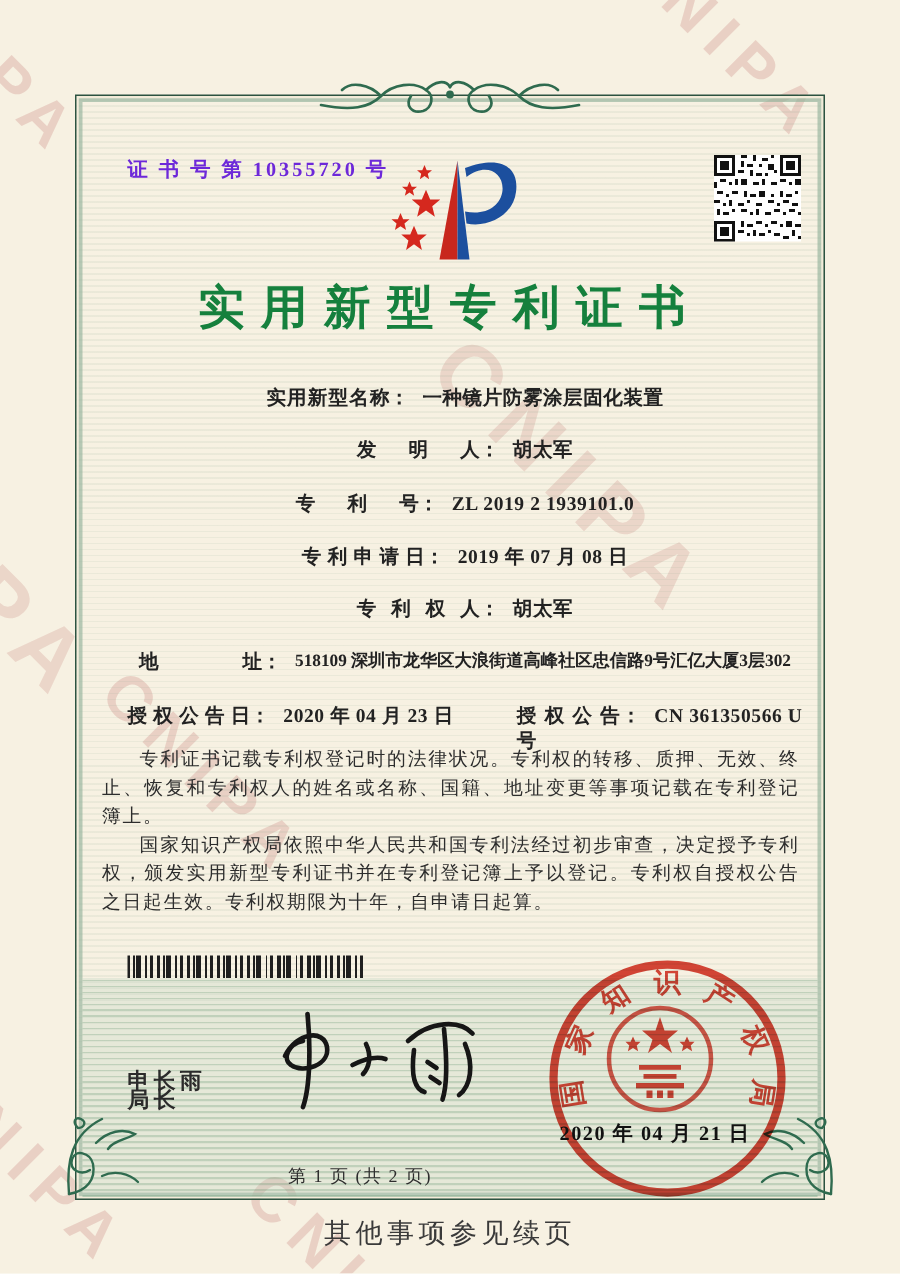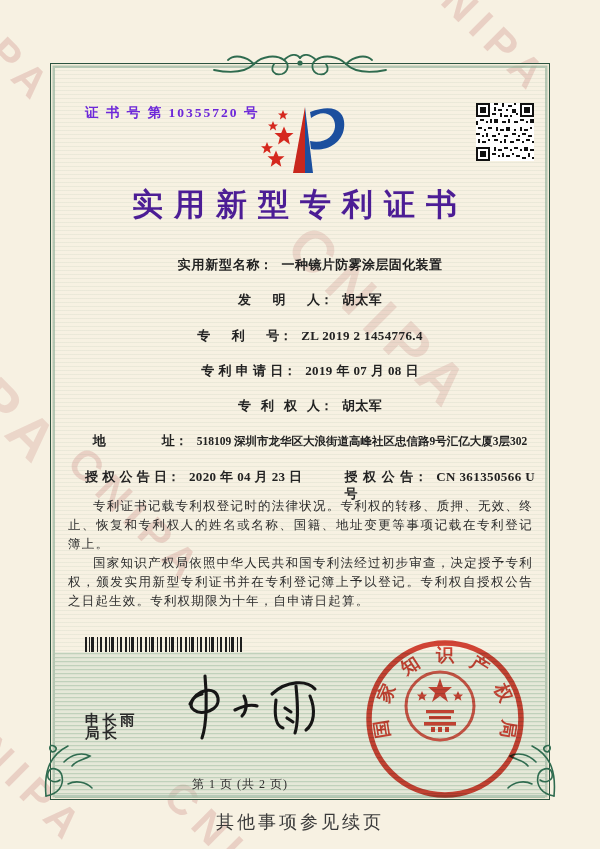--- a/index.html
+++ b/index.html
@@ -36,21 +36,21 @@
   
   .cert-no {
     position:absolute; left:85px; top:104px; z-index:4;
     font-size:13.5px; letter-spacing:2px; color:#6d28d9; font-weight:600;
   }
   .logo { position:absolute; left:253px; top:101px; z-index:4; }
   .qr { position:absolute; left:474px; top:103px; z-index:4; }
   .title {
     position:absolute; left:0; top:184px; width:600px; z-index:4;
     text-align:center; font-size:31px; font-weight:700;
-    letter-spacing:11px; color:#4c1d95;
+    letter-spacing:11px; color:#15803d;
   }
   
   .fields { position:absolute; left:85px; top:256px; width:450px; z-index:4; }
   .field-row { height:35.3px; display:flex; align-items:flex-start; line-height:17px;justify-content:center; }
   .f-label {
     display:inline-block; width:82px; font-size:13px; font-weight:700; color:#222;
     text-align:justify; text-align-last:justify;
   }
   .f-colon { font-size:13px; font-weight:700; color:#222; }
   .f-value { font-size:13px; font-weight:600; color:#222; margin-left:9px; letter-spacing:0.4px; white-space:nowrap; }
@@ -258,21 +258,21 @@
       <span class="f-value">一种镜片防雾涂层固化装置</span>
     </div>
     <div class="field-row">
       <span class="f-label">发明人</span>
         <span class="f-colon">：</span>
       <span class="f-value">胡太军</span>
     </div>
     <div class="field-row">
       <span class="f-label">专利号</span>
         <span class="f-colon">：</span>
-      <span class="f-value">ZL 2019 2 1454776.4</span>
+      <span class="f-value">ZL 2019 2 1939101.0</span>
     </div>
     <div class="field-row">
       <span class="f-label">专利申请日</span>
         <span class="f-colon">：</span>
       <span class="f-value">2019 年 07 月 08 日</span>
     </div>
     <div class="field-row">
       <span class="f-label">专利权人</span>
         <span class="f-colon">：</span>
       <span class="f-value">胡太军</span>
@@ -331,17 +331,18 @@
       <rect x="1" y="22" width="32" height="3.6"></rect>
       <rect x="8" y="27" width="4" height="5"></rect>
         <rect x="15" y="27" width="4" height="5"></rect>
         <rect x="22" y="27" width="4" height="5"></rect>
     </g>
     <path id="sealArc" d="M30.5,104.8 A58,58 0 1 1 139.5,104.8" fill="none"></path>
     <text font-size="18" font-weight="bold" fill="#d63a2c" font-family="Liberation Serif, serif">
       <textPath href="#sealArc" startOffset="2" textLength="218" lengthAdjust="spacing">国家知识产权局</textPath>
     </text>
   </svg>
+  <div class="seal-date">2020 年 04 月 21 日</div>
 
   <div class="page-info">第 1 页 (共 2 页)</div>
   <div class="cont-note">其他事项参见续页</div>
 
 </div>
 
 </body></html>

